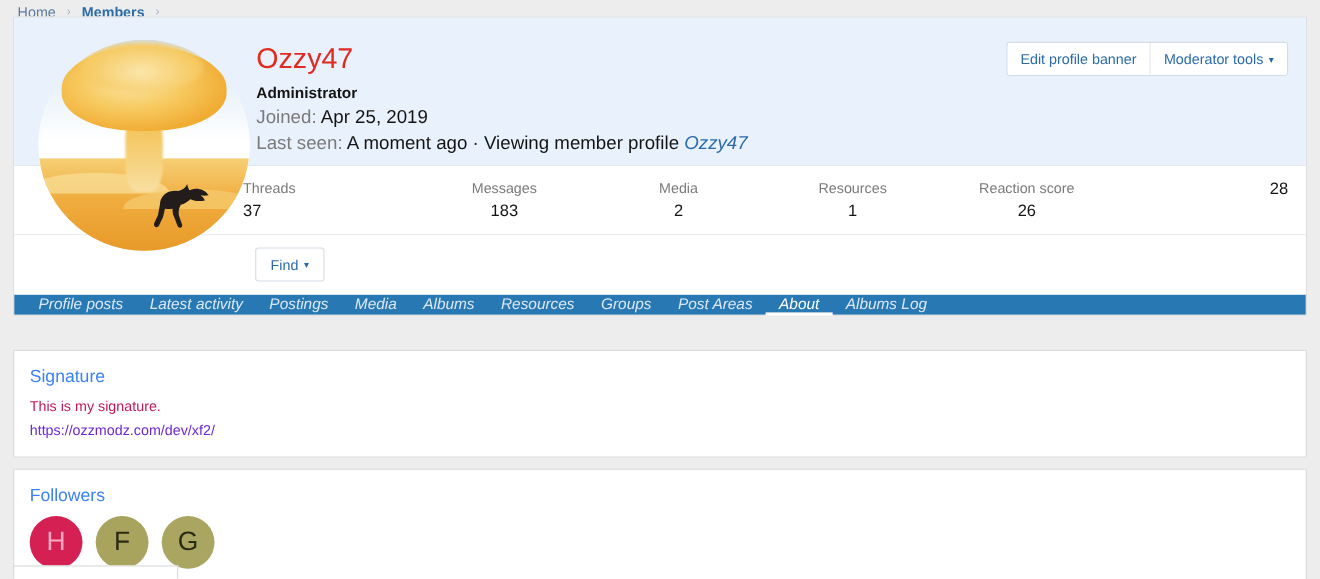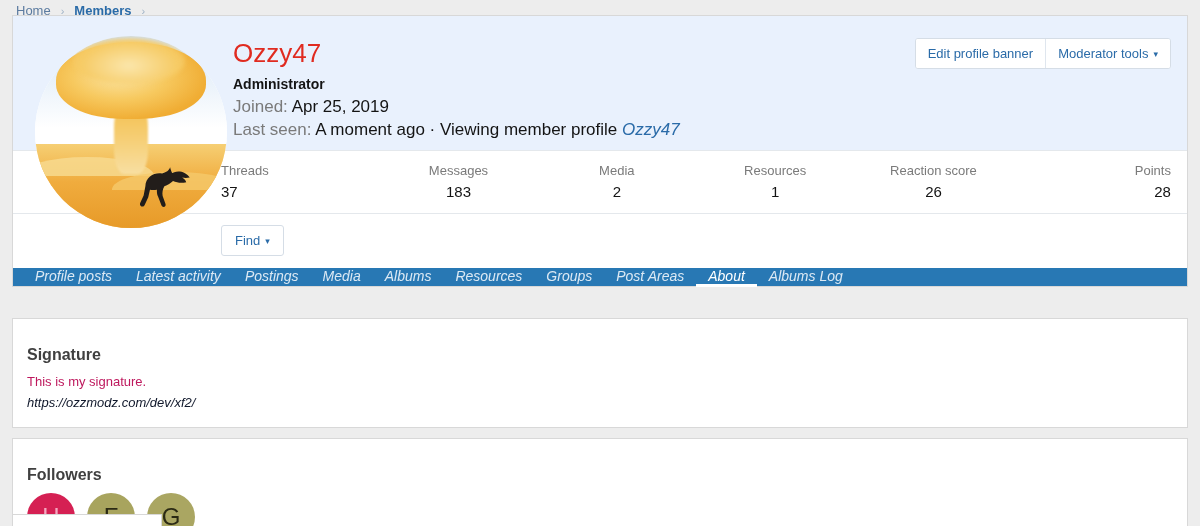--- a/index.html
+++ b/index.html
@@ -163,20 +163,21 @@
   }
   .find-btn {
     font-family: "Liberation Sans", sans-serif;
     font-size: 13px;
     color: #2a6ba8;
     background: #fff;
     border: 1px solid #d5dde6;
     border-radius: 3px;
     padding: 7px 13px;
     cursor: pointer;
+    margin-left: 11px;
   }
 
   
   .tabnav {
     background: #2878b4;
     display: flex;
     align-items: flex-start;
     padding: 0 10px;
     height: 18px;
     font-style: italic;
@@ -199,28 +200,27 @@
   
   .content { position: absolute; left: 12px; top: 318px; width: 1176px; }
   .block {
     background: #ffffff;
     border: 1px solid #d8d8d8;
     padding: 12px 14px 14px 14px;
   }
   .block + .block { margin-top: 10px; }
   .block-title {
     font-size: 16px;
-    color: #404040;
-    font-weight: bold;
+    color: #3b82f6;
+    font-weight: normal;
     line-height: 24px;
     margin-bottom: 4px;
-    margin-top: 12px;
   }
   .sig-text { font-size: 13px; line-height: 21px; color: #be185d; }
-  .sig-link { font-size: 13px; line-height: 21px; color: #0f172a; text-decoration: none; display:block;font-style:italic;}
+  .sig-link { font-size: 13px; line-height: 21px; color: #6d28d9; text-decoration: none; display:block;}
 
   .followers-row { display: flex; gap: 12px; margin-top: 6px; }
   .fav {
     width: 48px; height: 48px; border-radius: 50%;
     display: flex; align-items: center; justify-content: center;
     font-size: 24px; line-height: 1;
     text-decoration: none;
   }
 
   
@@ -301,21 +301,20 @@
       </div>
       <div class="stat">
         <div class="stat-label">Resources</div>
         <div class="stat-value">1</div>
       </div>
       <div class="stat">
         <div class="stat-label">Reaction score</div>
         <div class="stat-value">26</div>
       </div>
       <div class="stat">
-        <div class="stat-label">Points</div>
         <div class="stat-value">28</div>
       </div>
     </div>
 
   <div class="findrow">
     <button class="find-btn">
       <span>Find</span><span class="caret">▾</span>
     </button>
   </div>
 

